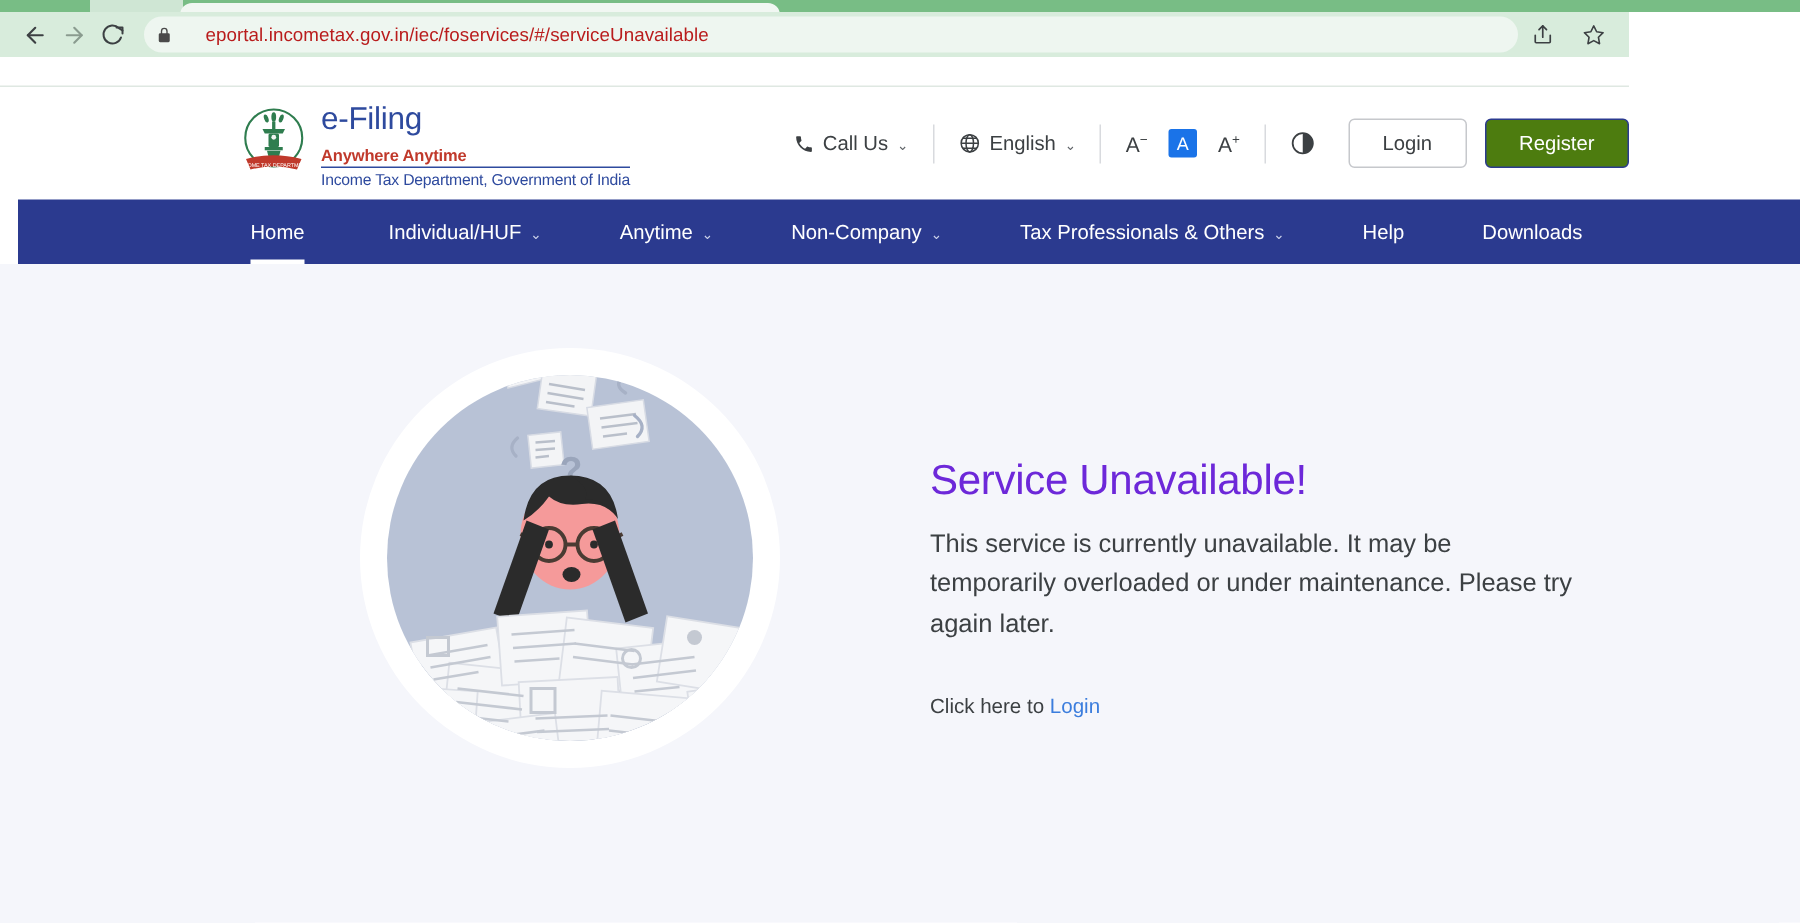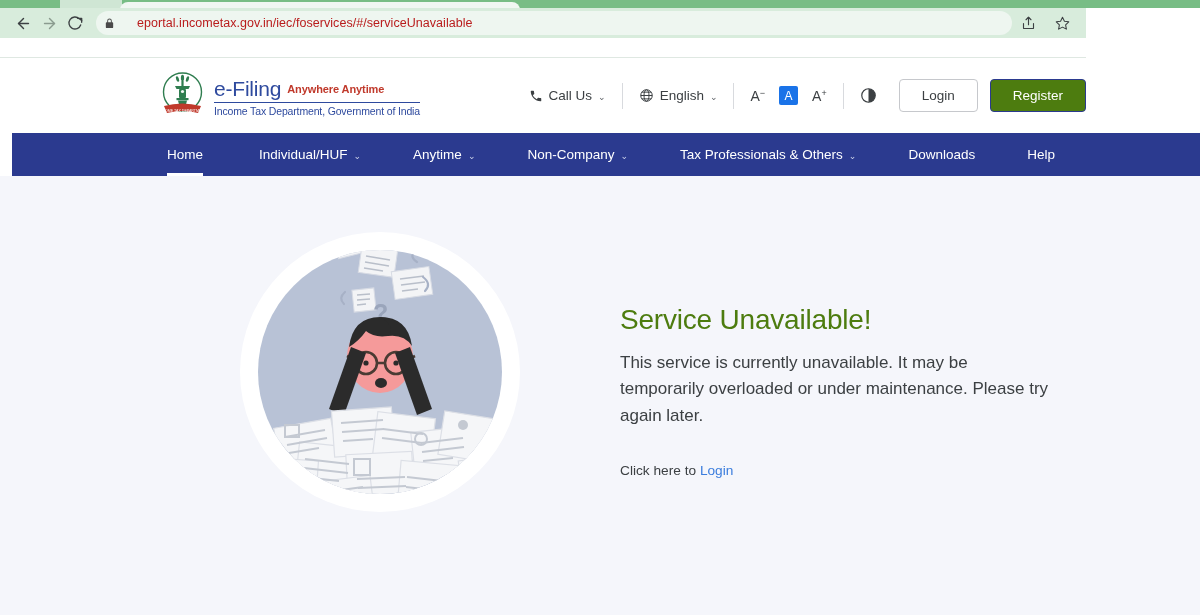--- a/index.html
+++ b/index.html
@@ -57,21 +57,21 @@
   .header-inner {
     position: absolute; top: 20px; left: 0; width: 1086px; height: 75px;
     display: flex; align-items: center; justify-content: space-between;
     padding: 0 0 0 160px;
   }
 
   
   .logo { display: flex; align-items: center; gap: 9px; }
   .emblem { width: 45px; height: 52px; position: relative; flex: 0 0 auto; }
   .logo-text { padding-top: 2px; }
-  .logo-line1 { display: flex; align-items: center; gap: 6px; }
+  .logo-line1 { display: flex; align-items: flex-start; gap: 6px; flex-direction: column; }
   .logo-efiling {
     font-size: 21px; color: #2e4a9e; letter-spacing: -.2px; font-weight: 400;
   }
   .logo-tag {
     font-size: 11px; color: #c0392b; font-weight: 700;
     letter-spacing: -.1px;
   }
   .logo-rule { height: 1px; background: #2e4a9e; margin: 1px 0 2px; width: 100%; }
   .logo-dept {
     font-size: 10.5px; color: #2e4a9e; letter-spacing: -.15px; white-space: nowrap;
@@ -123,21 +123,21 @@
     position: absolute; top: 176px; left: 0; width: 1200px; height: 439px;
     background: #f5f6fb;
   }
   .main-inner {
     position: absolute; top: 0; left: 0; width: 1200px; height: 439px;
     display: flex; align-items: flex-start;
   }
   .illus-wrap { margin: 41px 0 0 225px; }
   .text-wrap { margin: 128px 0 0 85px; max-width: 430px; }
   .heading {
-    font-size: 28px; color: #4d7c0f; font-weight: 400; letter-spacing: -.2px;
+    font-size: 28px; color: #6d28d9; font-weight: 400; letter-spacing: -.2px;
     margin-bottom: 14px;
   }
   .para {
     font-size: 17px; color: #3c4043; line-height: 1.55; margin-bottom: 18px;
   }
   .click-line { font-size: 13.7px; color: #3c4043; margin-top: 34px; }
   .link { color: #3b7ddd; text-decoration: none; cursor: pointer; }
 </style>
 </head>
 <body>
@@ -296,24 +296,24 @@
   </div>
   <div class="nav-item">
     <span>Non-Company</span>
     <span class="caret">⌄</span>
   </div>
   <div class="nav-item">
     <span>Tax Professionals &amp; Others</span>
     <span class="caret">⌄</span>
   </div>
   <div class="nav-item">
+    <span>Help</span>
+  </div>
+  <div class="nav-item">
     <span>Downloads</span>
-  </div>
-  <div class="nav-item">
-    <span>Help</span>
   </div>
 </div>
 
 <div class="main">
   <div class="main-inner">
 
     <div class="illus-wrap">
       <svg width="310" height="310" viewBox="0 0 310 310">
         <defs>
           <clipPath id="circleClip">

